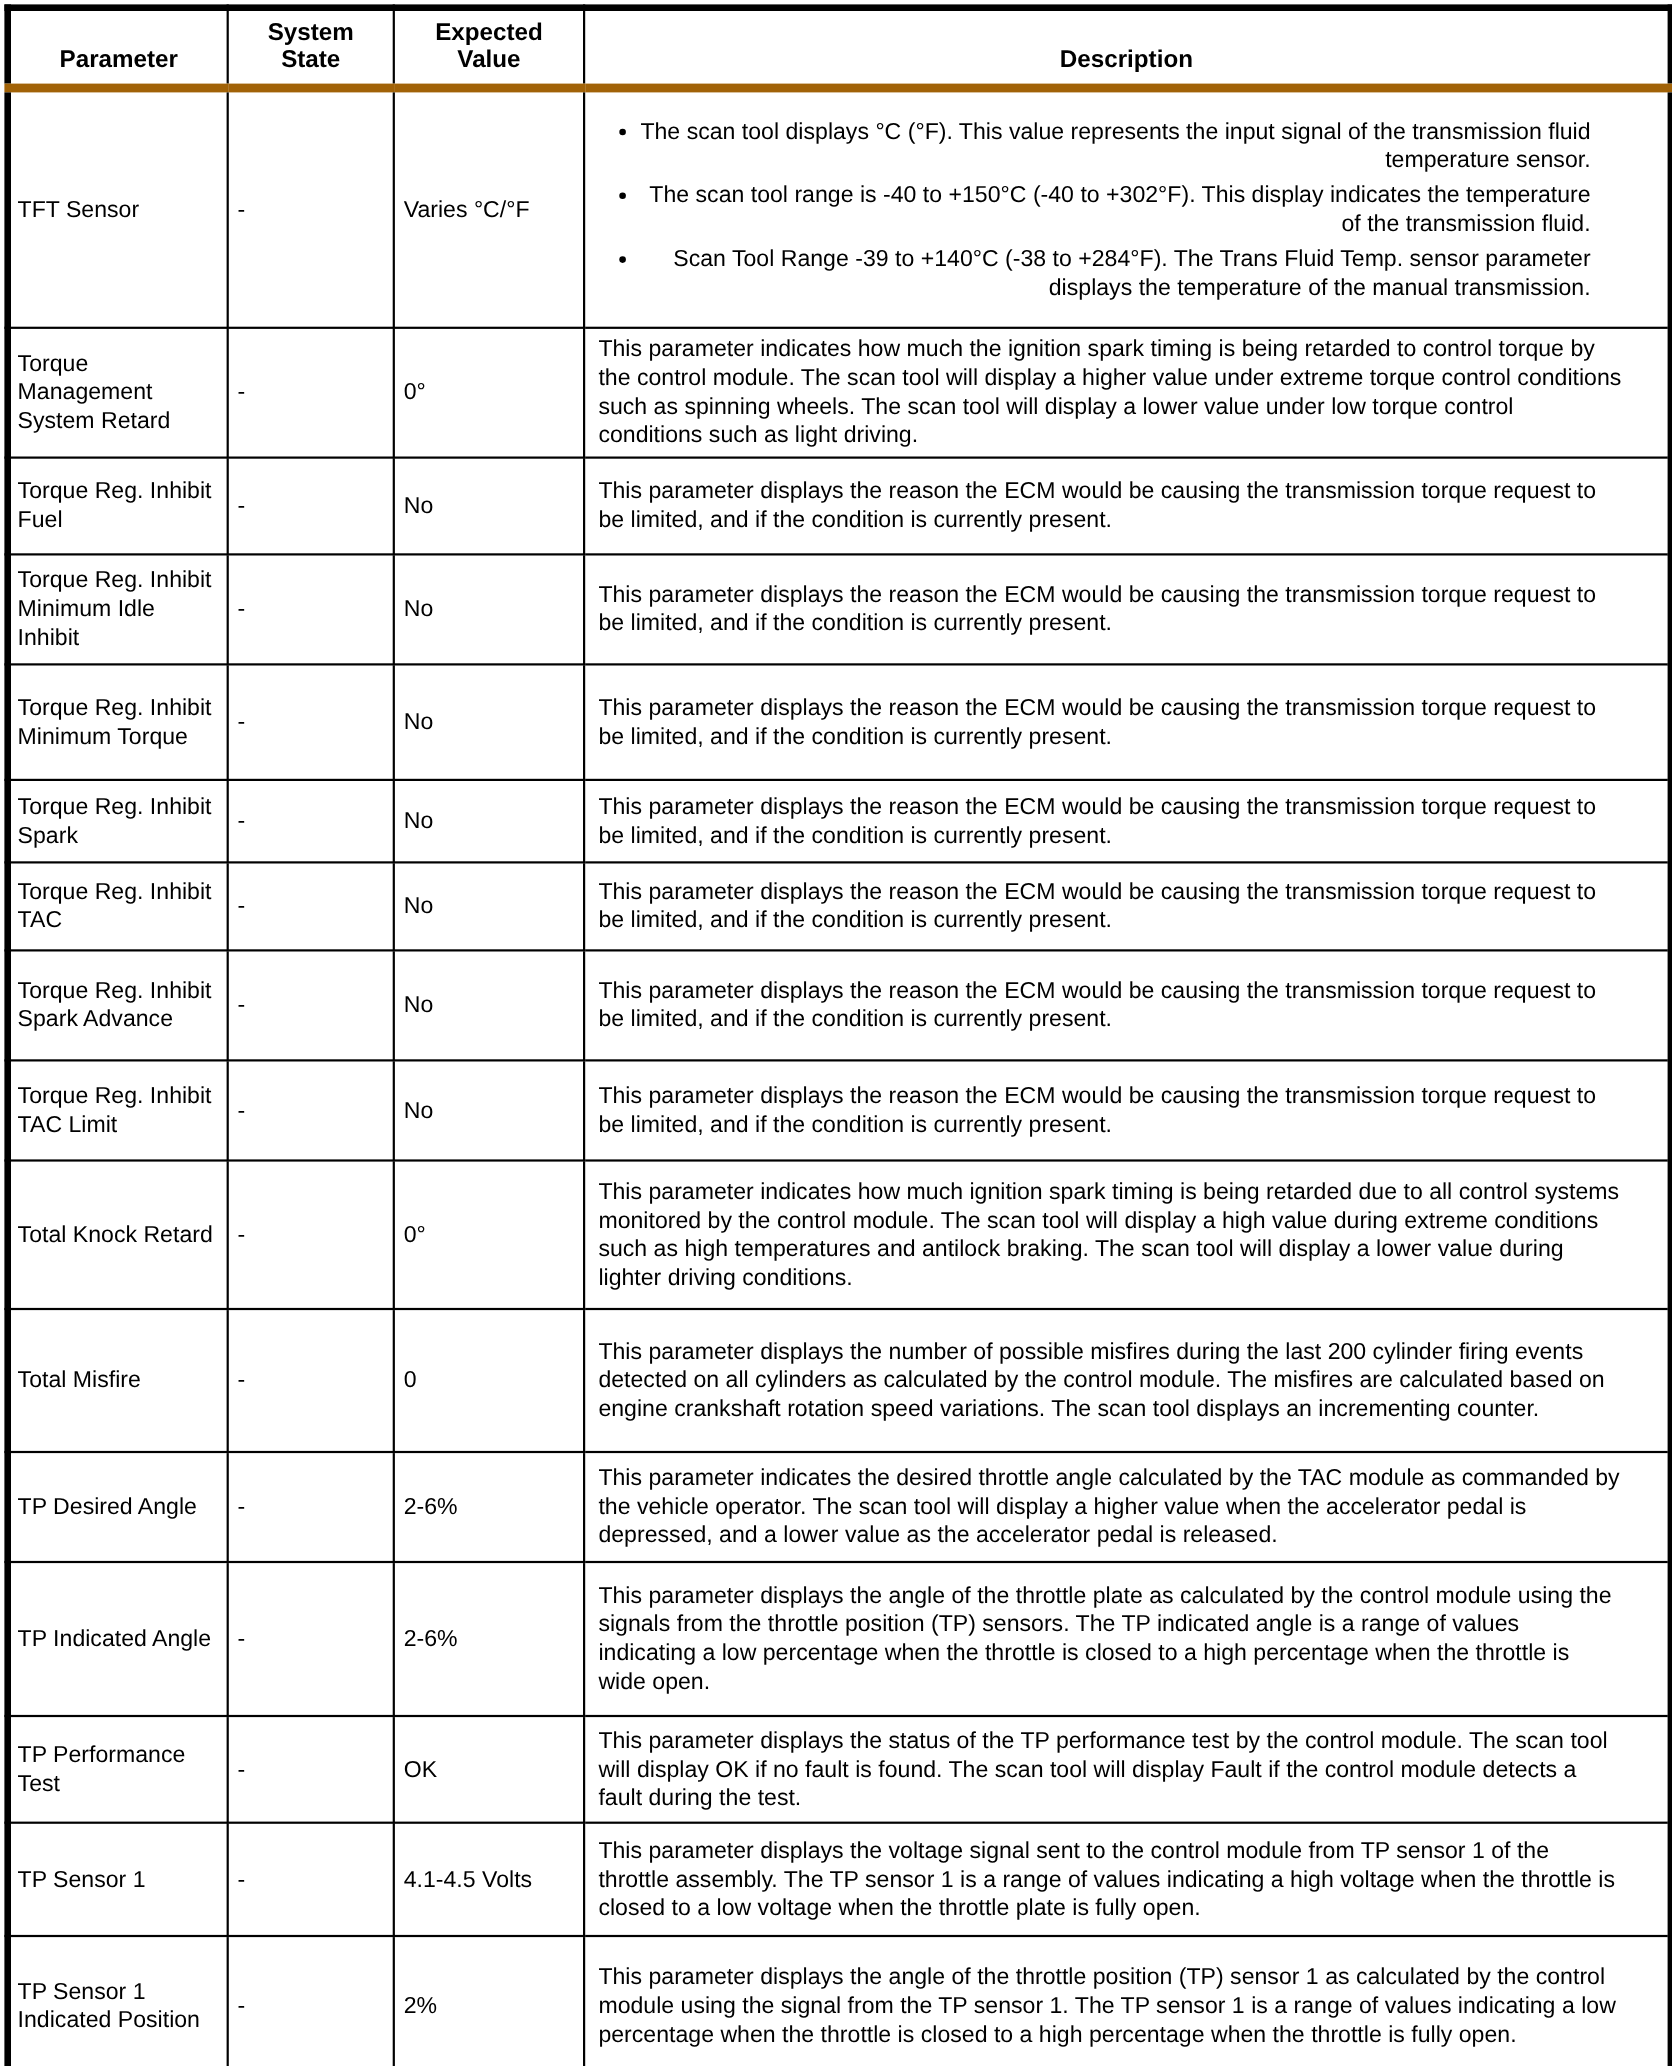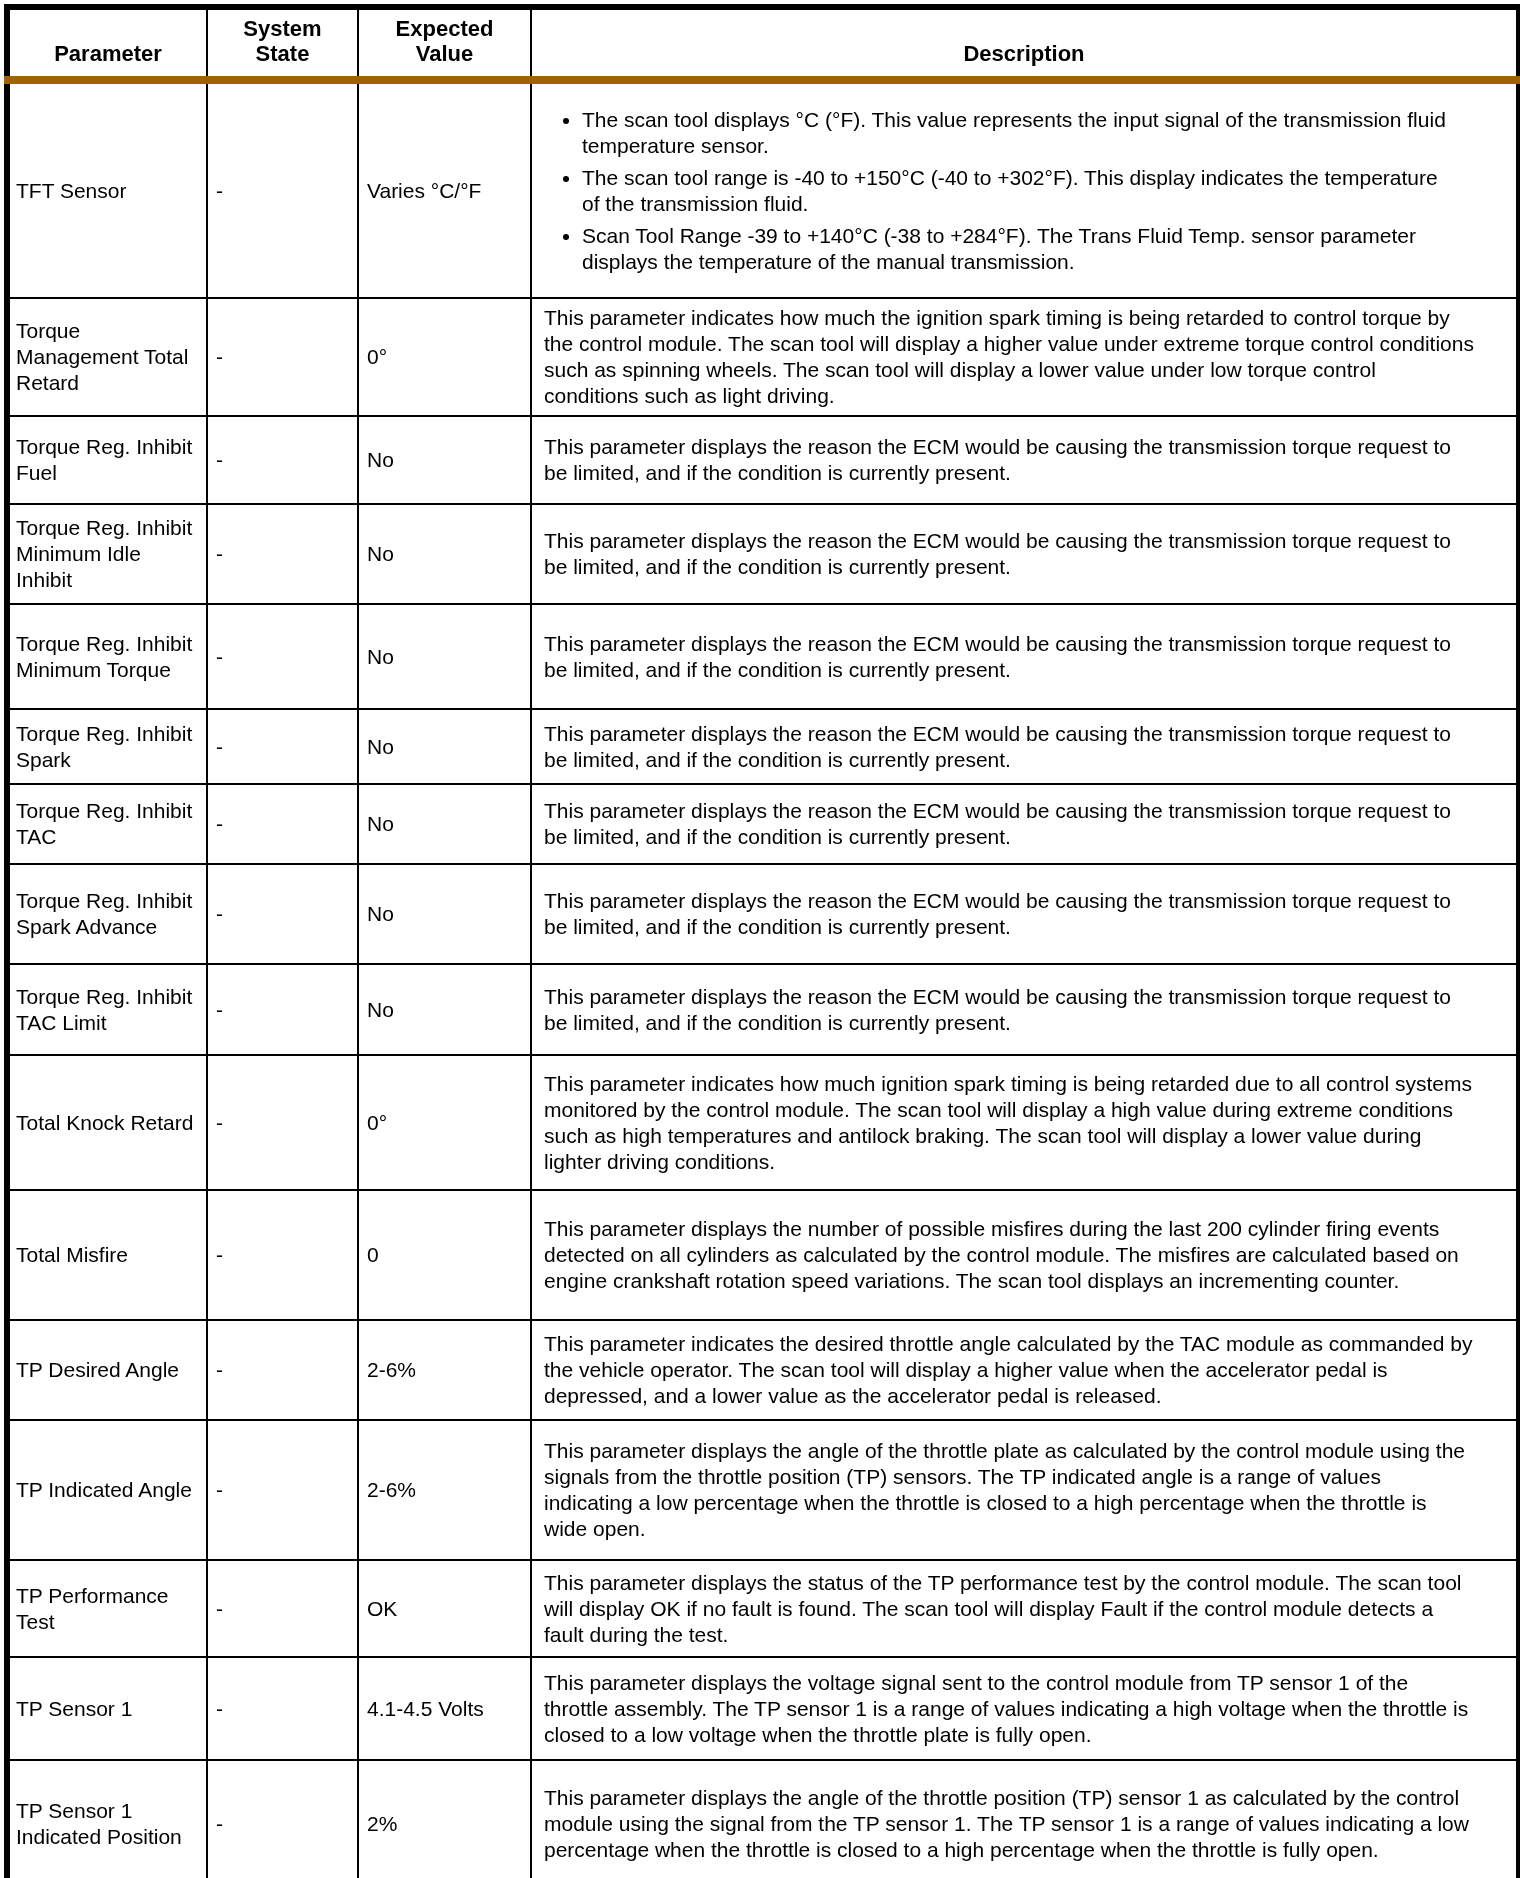--- a/index.html
+++ b/index.html
@@ -57,20 +57,21 @@
   }
   .param-table td.col-desc {
     padding-left: 12px;
     padding-right: 42px;
   }
   .param-table td.col-desc ul {
     margin: 0;
     padding-left: 38px;
     margin-right: 28px;
     list-style: disc;
+    text-align: right;
   }
   .param-table td.col-desc ul li {
     margin: 6px 0;
   }
 </style>
 </head>
 <body>
 
 <div class="page">
   <table class="param-table">
@@ -95,21 +96,21 @@
           <td class="col-expected">Varies °C/°F</td>
           <td class="col-desc">
             <ul>
               <li>The scan tool displays °C (°F). This value represents the input signal of the transmission fluid temperature sensor.</li>
               <li>The scan tool range is -40 to +150°C (-40 to +302°F). This display indicates the temperature of the transmission fluid.</li>
               <li>Scan Tool Range -39 to +140°C (-38 to +284°F). The Trans Fluid Temp. sensor parameter displays the temperature of the manual transmission.</li>
             </ul>
           </td>
         </tr>
         <tr style="height: 110px;">
-          <td class="col-param">Torque Management Total Retard</td>
+          <td class="col-param">Torque Management System Retard</td>
           <td class="col-state">-</td>
           <td class="col-expected">0°</td>
           <td class="col-desc">This parameter indicates how much the ignition spark timing is being retarded to control torque by the control module. The scan tool will display a higher value under extreme torque control conditions such as spinning wheels. The scan tool will display a lower value under low torque control conditions such as light driving.</td>
         </tr>
         <tr style="height: 88px;">
           <td class="col-param">Torque Reg. Inhibit Fuel</td>
           <td class="col-state">-</td>
           <td class="col-expected">No</td>
           <td class="col-desc">This parameter displays the reason the ECM would be causing the transmission torque request to be limited, and if the condition is currently present.</td>
         </tr>

